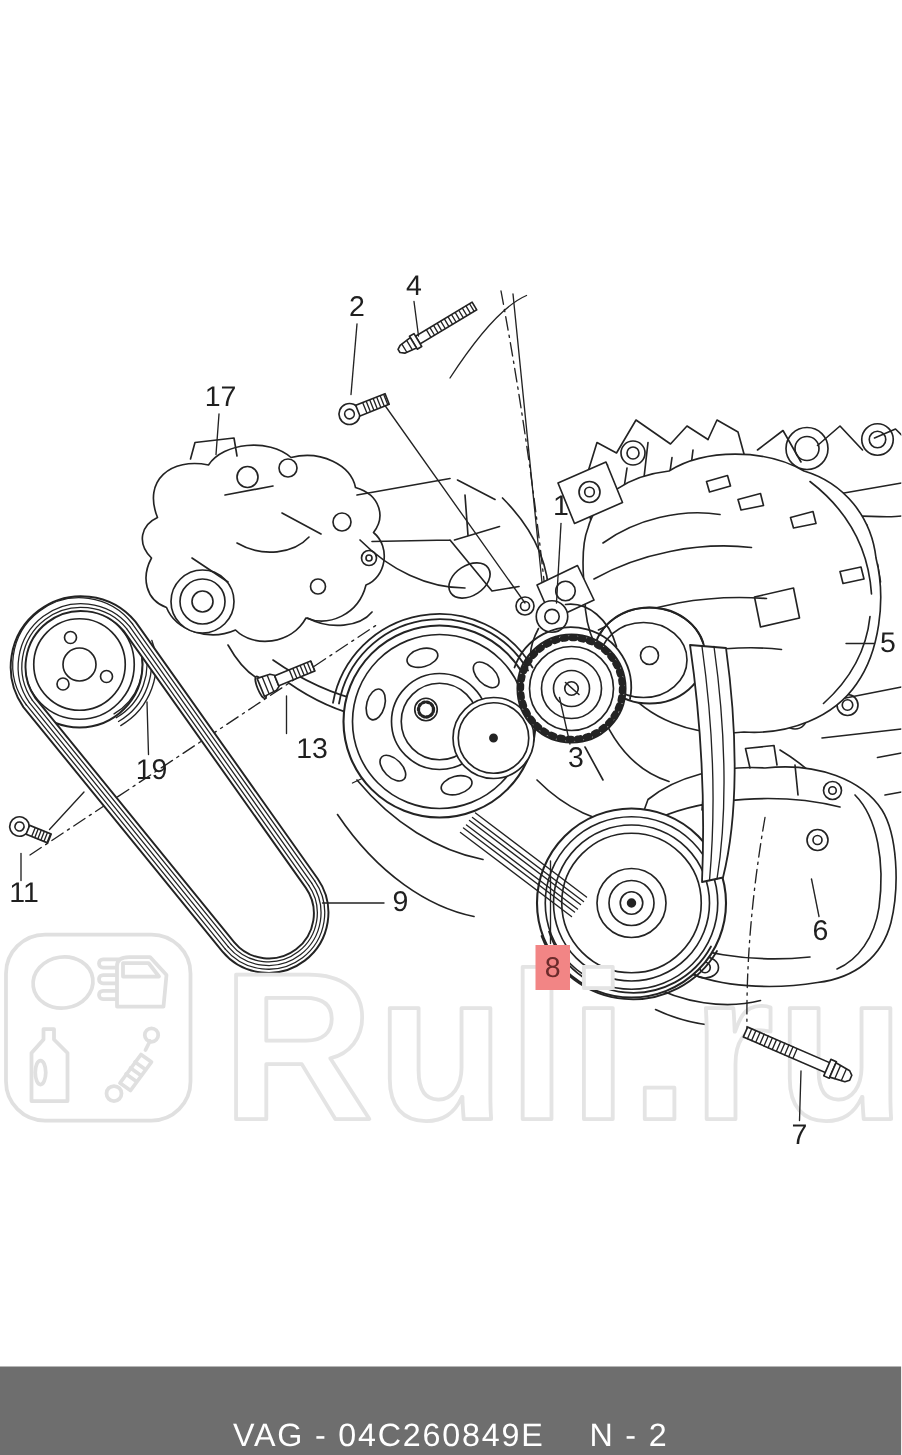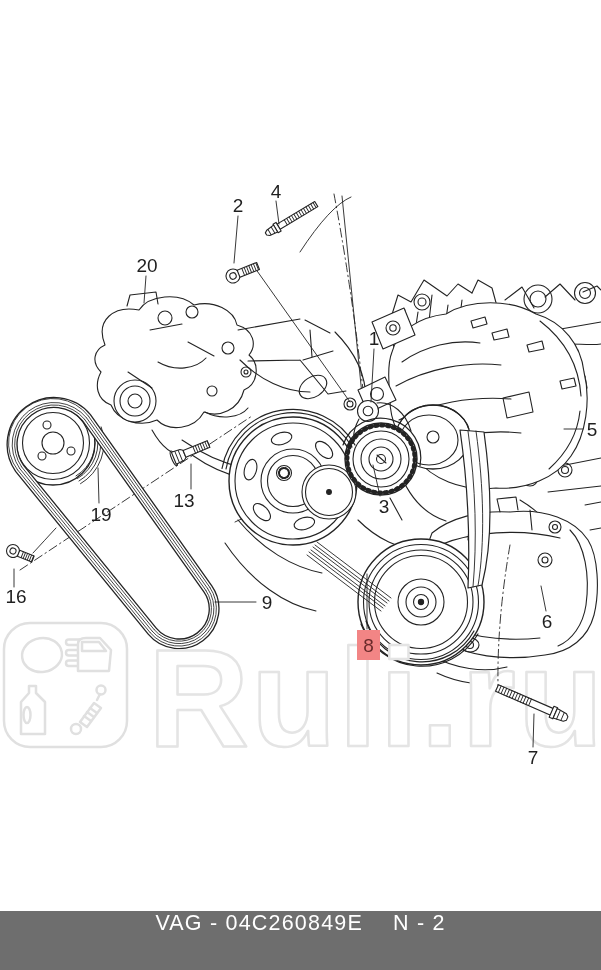--- a/index.html
+++ b/index.html
@@ -5,21 +5,21 @@
   html,body{margin:0;padding:0;background:#fff;}
   #stage{position:relative;width:601px;height:970px;background:#ffffff;overflow:hidden;
          font-family:"Liberation Sans", sans-serif;}
   #stage svg{position:absolute;left:0;top:0;}
   .co{position:absolute;transform:translate(-50%,-50%);font-size:19px;color:#1f1f1f;
       line-height:1;white-space:nowrap;}
   .hl-box{position:absolute;left:357px;top:630px;width:23px;height:30px;background:#f28585;
       display:flex;align-items:center;justify-content:center;}
   .hl-box span{font-size:19px;color:#6b2b2b;line-height:1;}
   .footer{position:absolute;left:0;bottom:0;width:601px;height:59px;background:#6e6e6e;
-      display:flex;align-items:flex-start;justify-content:center;gap:30px;}
+      display:flex;align-items:flex-end;justify-content:center;gap:30px;}
   .footer span{color:#ffffff;font-size:21.5px;letter-spacing:1.2px;}
 </style>
 </head>
 <body>
 
 <div id="stage">
 
 <svg width="601" height="970" viewBox="0 0 601 970">
   <g stroke="#232323" fill="none" stroke-width="1.1" stroke-linecap="round" stroke-linejoin="round">
 
@@ -277,22 +277,22 @@
 <div class="co" style="left:384px;top:506px">3</div>
 <div class="co" style="left:276px;top:191px">4</div>
 <div class="co" style="left:592px;top:429px">5</div>
 <div class="co" style="left:547px;top:621px">6</div>
 <div class="co" style="left:533px;top:757px">7</div>
 <div class="hl-box">
   <span>8</span>
 </div>
 <div class="co" style="left:267px;top:602px">9</div>
 <div class="co" style="left:101px;top:514px">19</div>
-<div class="co" style="left:16px;top:596px">16</div>
-<div class="co" style="left:147px;top:265px">20</div>
-<div class="co" style="left:184px;top:500px">13</div>
+<div class="co" style="left:16px;top:596px">11</div>
+<div class="co" style="left:147px;top:265px">17</div>
+<div class="co" style="left:208px;top:500px">13</div>
 
 <div class="footer">
   <span>VAG - 04C260849E</span>
   <span>N - 2</span>
 </div>
 
 </div>
 
 </body></html>

